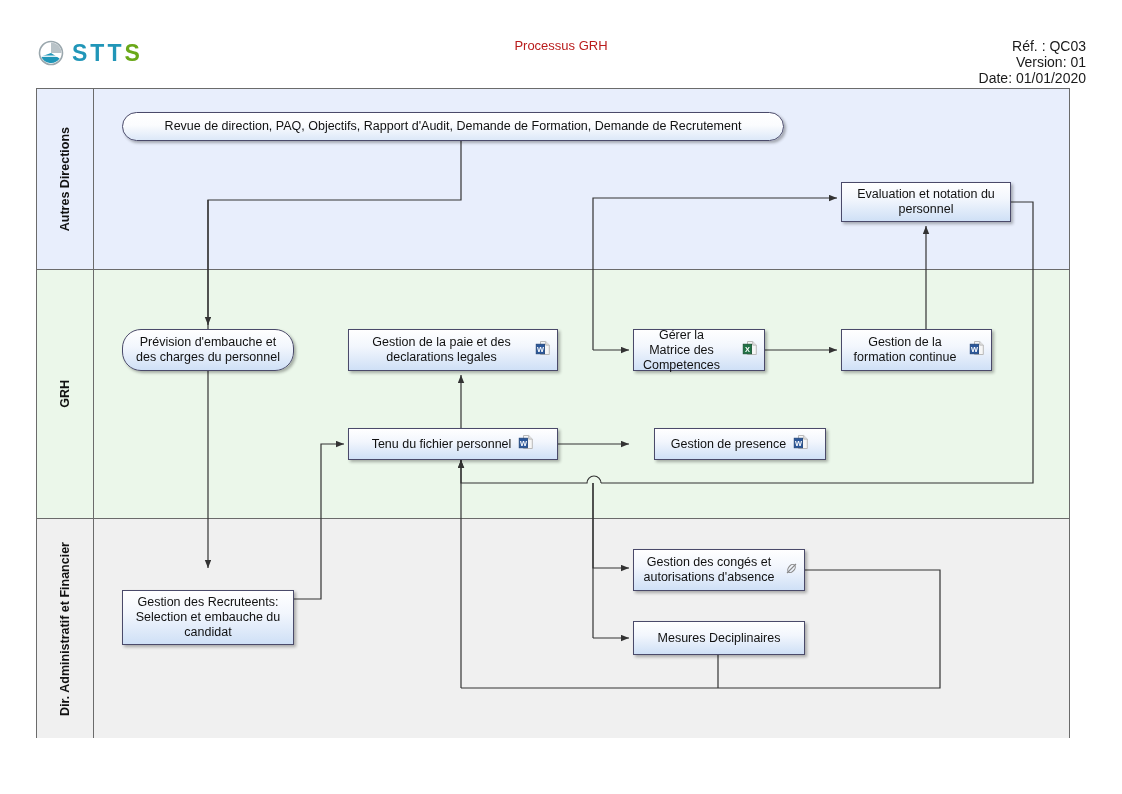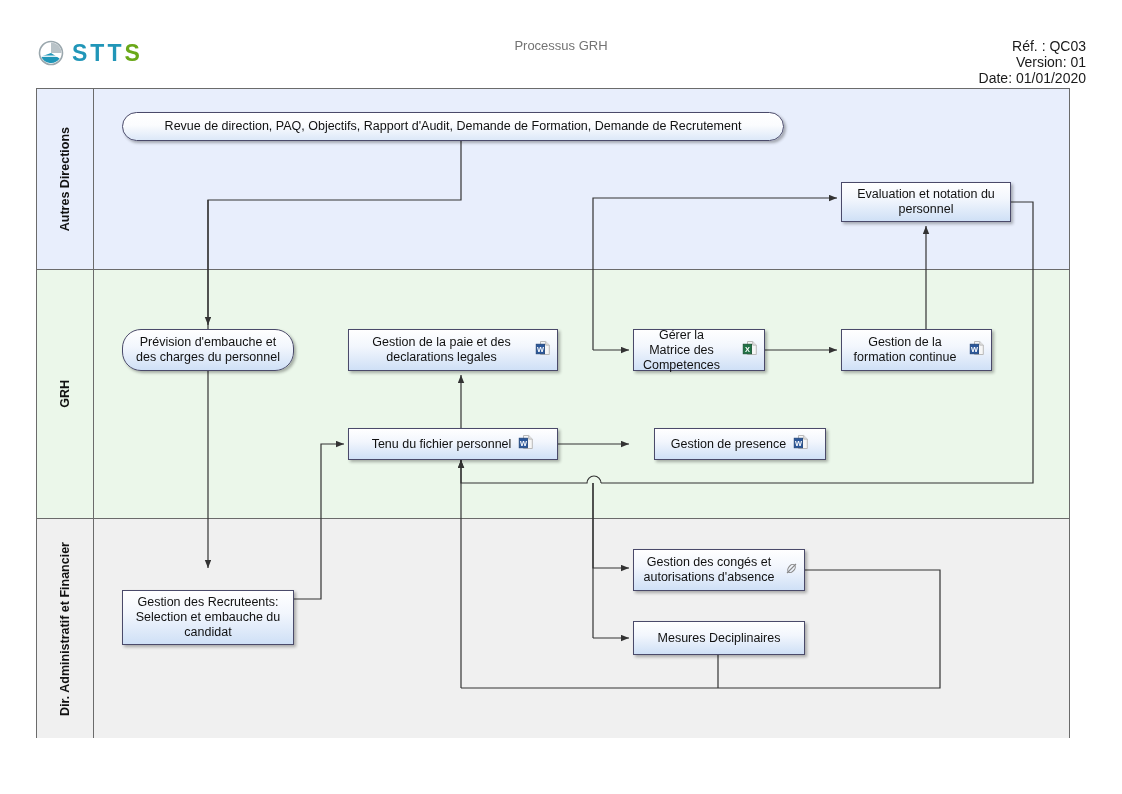--- a/index.html
+++ b/index.html
@@ -41,21 +41,21 @@
   .logo-text .t2 { color: #2196b8; }
   .logo-text .s2 { color: #6aa818; }
 
   .doc-title {
     position: absolute;
     left: 0;
     top: 38px;
     width: 1122px;
     text-align: center;
     font-size: 13px;
-    color: #737373;
+    color: #b91c1c;
   }
   .meta {
     position: absolute;
     right: 36px;
     top: 38px;
     text-align: right;
     font-size: 14px;
     line-height: 16px;
     color: #1a1a1a;
   }

